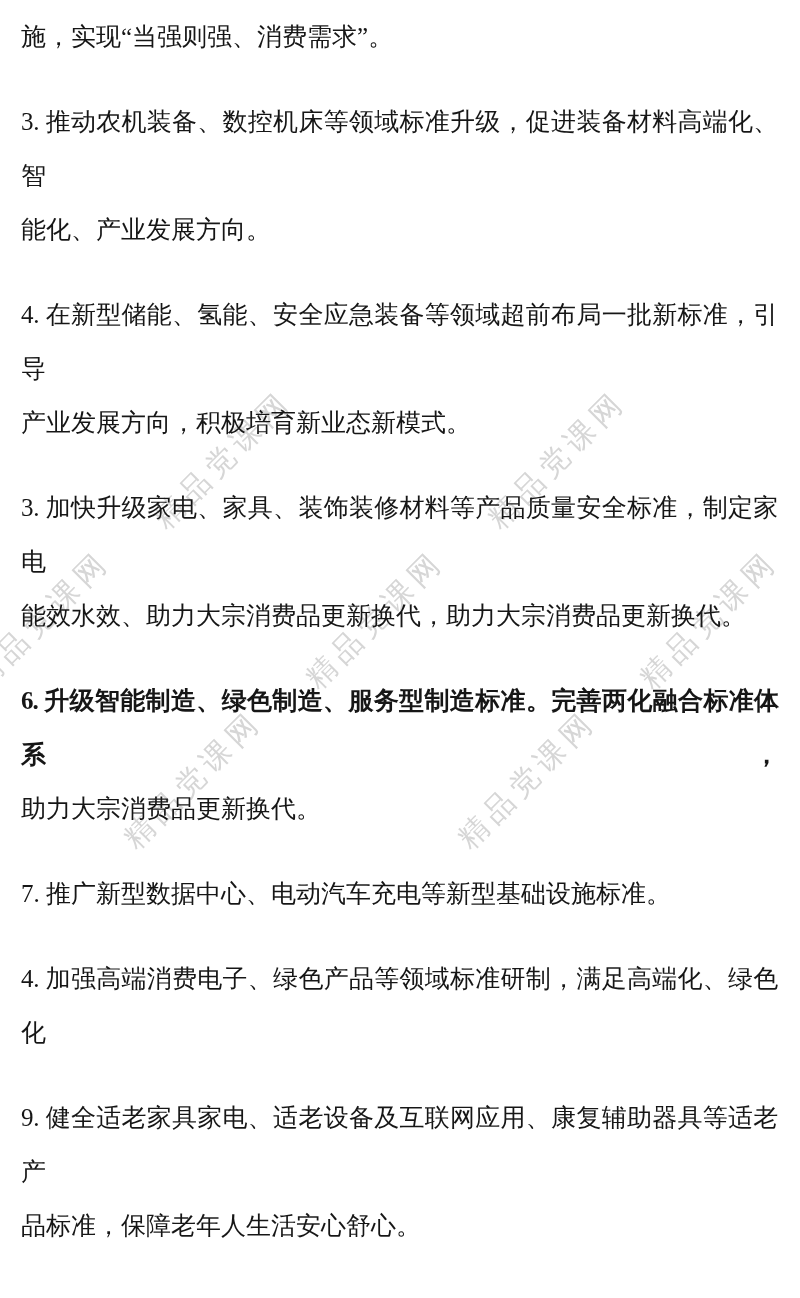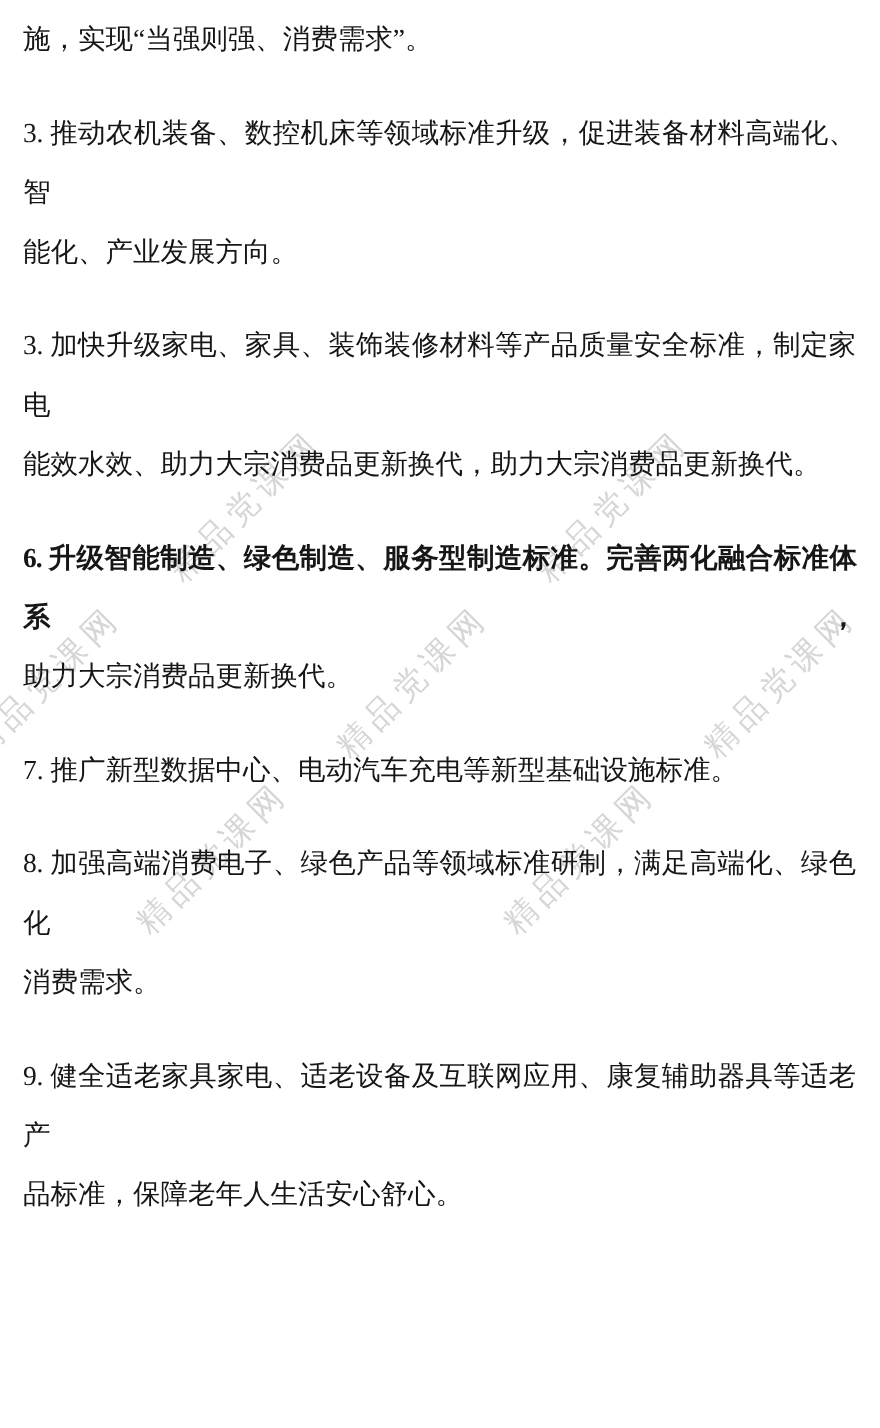--- a/index.html
+++ b/index.html
@@ -67,38 +67,41 @@
 
     <p class="para">
       <span class="line">施，实现“当强则强、消费需求”。</span>
     </p>
 
     <p class="para">
       <span class="line j">3. 推动农机装备、数控机床等领域标准升级，促进装备材料高端化、智</span>
       <span class="line">能化、产业发展方向。</span>
     </p>
 
+    <p class="para">
+      <span class="line j">4. 在新型储能、氢能、安全应急装备等领域超前布局一批新标准，引导</span>
+      <span class="line">产业发展方向，积极培育新业态新模式。</span>
+    </p>
 
     <p class="para">
       <span class="line j">3. 加快升级家电、家具、装饰装修材料等产品质量安全标准，制定家电</span>
       <span class="line">能效水效、助力大宗消费品更新换代，助力大宗消费品更新换代。</span>
     </p>
 
     <p class="para">
       <span class="line j tighter">6. 升级智能制造、绿色制造、服务型制造标准。完善两化融合标准体系，</span>
       <span class="line">助力大宗消费品更新换代。</span>
     </p>
 
     <p class="para">
       <span class="line">7. 推广新型数据中心、电动汽车充电等新型基础设施标准。</span>
     </p>
 
     <p class="para">
-      <span class="line j">8. 加强高端消费电子、绿色产品等领域标准研制，满足高端化、绿色化</span>
-      <span class="line">消费需求。</span>
+      <span class="line j">4. 加强高端消费电子、绿色产品等领域标准研制，满足高端化、绿色化</span>
     </p>
 
     <p class="para">
       <span class="line j">9. 健全适老家具家电、适老设备及互联网应用、康复辅助器具等适老产</span>
       <span class="line">品标准，保障老年人生活安心舒心。</span>
     </p>
 
   </div>
 </div>
 

